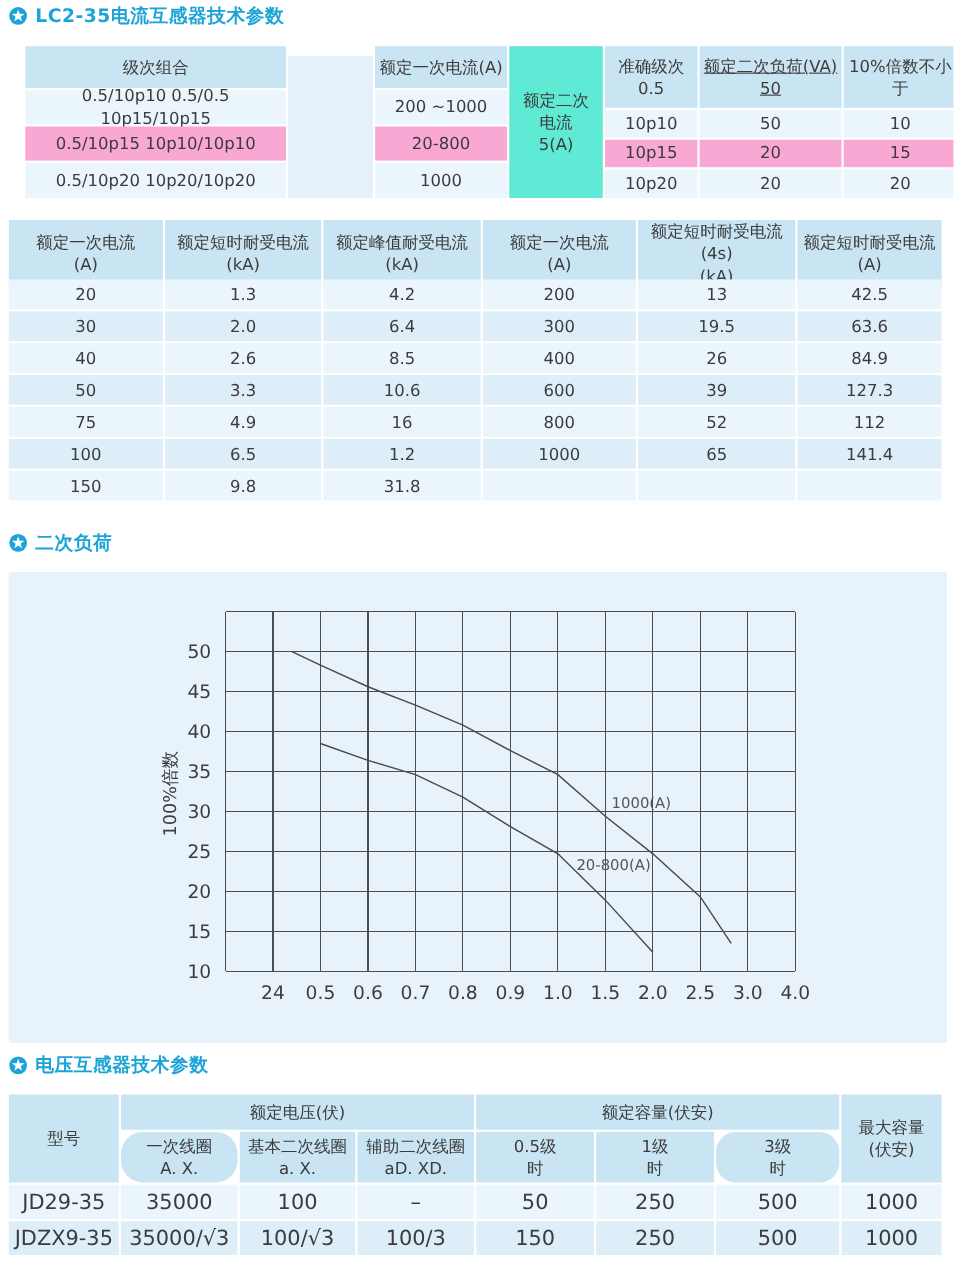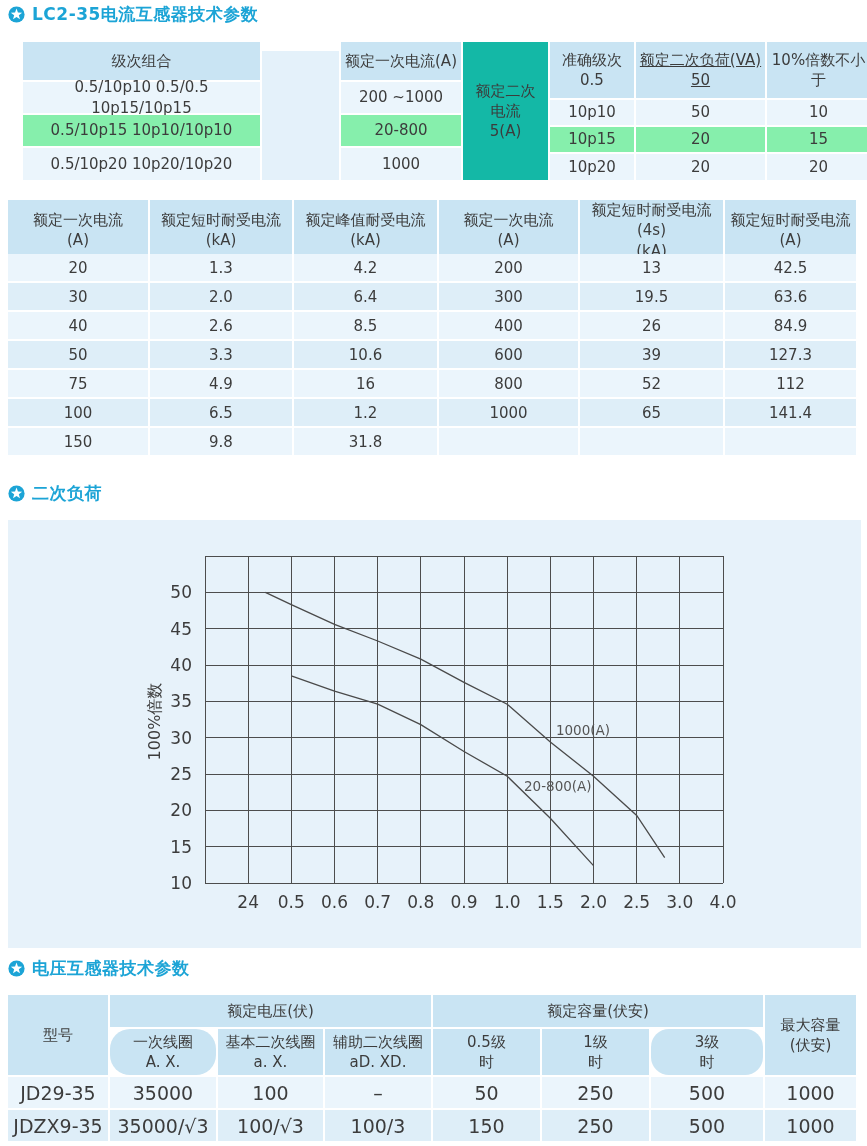--- a/index.html
+++ b/index.html
@@ -7,22 +7,22 @@
         font-family:"DejaVu Sans","Liberation Sans",sans-serif;color:#3c3c3c;}
   .sec-title{position:absolute;left:8px;display:flex;align-items:center;gap:7px;
              font-size:17px;font-weight:bold;color:#1ca4d6;justify-content:flex-end;}
   .sec-title .ttl{letter-spacing:.5px;}
   .star{width:17px;height:17px;flex:0 0 auto;}
   
   .cell{display:flex;align-items:center;justify-content:center;text-align:center;
         white-space:pre-line;font-size:15px;line-height:1.35;}
   .hd{background:#c9e4f3;}
   .lt{background:#ebf5fc;}
-  .alt{background:#86efac;}
-  .mrg{background:#14b8a6;}
+  .alt{background:#f9a8d4;}
+  .mrg{background:#5eead4;}
   
   .t1{position:absolute;left:23px;top:42px;width:850px;height:138px;display:flex;gap:2px;}
   .t1a{display:grid;grid-template-columns:237px 77px 120px;grid-template-rows:38px 31px 31px 32px;gap:2px;}
   .t1gap{grid-column:2;grid-row:1/5;background:#e4f1fa;margin-top:9px;}
   .t1b{width:85px;height:138px;}
   .t1c{display:grid;grid-template-columns:84px 129px 103px;grid-template-rows:56px 25px 25px 26px;gap:2px;}
   
   .t2{position:absolute;left:8px;top:200px;width:850px;display:flex;flex-direction:column;gap:2px;}
   .t2 .hrow{display:grid;grid-template-columns:140px 142px 143px 139px 143px 131px;gap:2px;height:52px;}
   .t2body{display:flex;flex-direction:column;gap:2px;}

